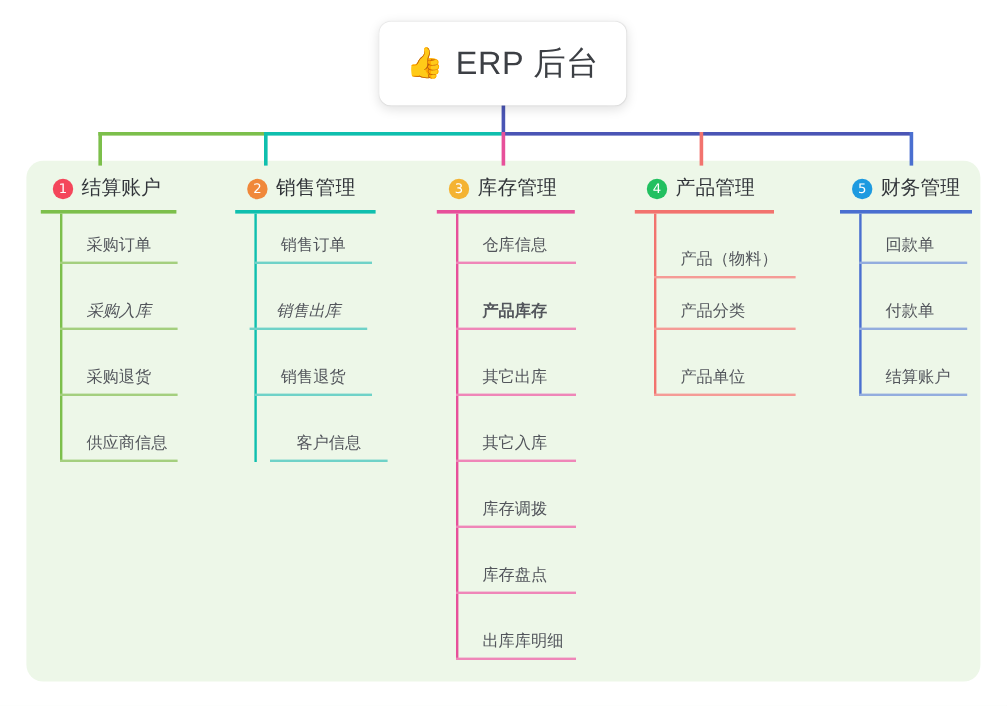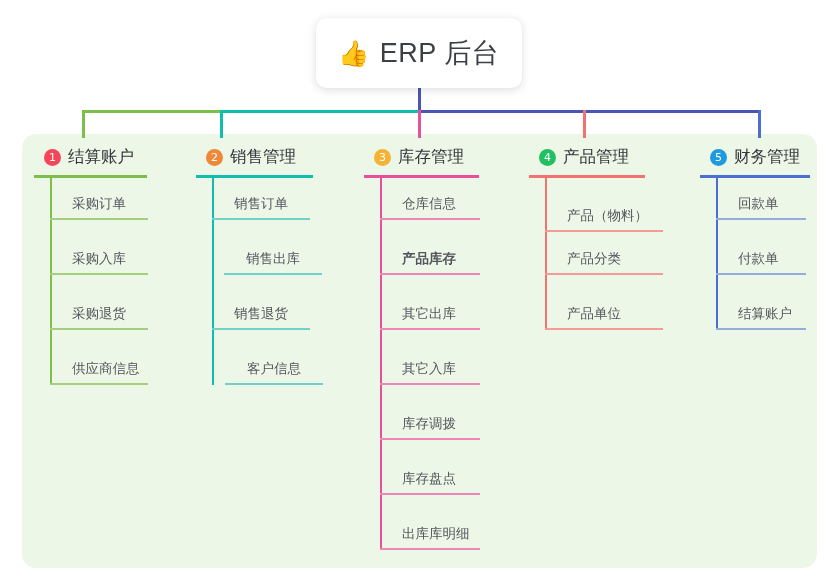--- a/index.html
+++ b/index.html
@@ -79,21 +79,21 @@
         <div class="col-head">
           <span class="badge" style="background: rgb(244, 70, 91);">1</span>
           <span class="col-title">结算账户</span>
         </div>
         <div class="head-rule" style="width: 113px; background: rgb(124, 191, 75);"></div>
         <div class="spine" style="left: 16px; top: 34px; height: 207px; background: rgb(124, 191, 75);"></div>
         <div class="item" style="left: 16px; top: 36px; width: 98px; height: 40px;">
           <span class="item-text">采购订单</span>
           <div class="item-rule" style="width: 98px; background: rgb(164, 207, 126);"></div>
         </div>
-        <div class="item" style="left: 16px; top: 91px; width: 98px; height: 40px;">
+        <div class="item" style="left: 16px; top: 91px; width: 98px; height: 40px; font-style: italic;">
           <span class="item-text">采购入库</span>
           <div class="item-rule" style="width: 98px; background: rgb(164, 207, 126);"></div>
         </div>
         <div class="item" style="left: 16px; top: 146px; width: 98px; height: 40px;">
           <span class="item-text">采购退货</span>
           <div class="item-rule" style="width: 98px; background: rgb(164, 207, 126);"></div>
         </div>
         <div class="item" style="left: 16px; top: 201px; width: 98px; height: 40px;">
           <span class="item-text">供应商信息</span>
           <div class="item-rule" style="width: 98px; background: rgb(164, 207, 126);"></div>
@@ -103,21 +103,21 @@
         <div class="col-head">
           <span class="badge" style="background: rgb(240, 136, 58);">2</span>
           <span class="col-title">销售管理</span>
         </div>
         <div class="head-rule" style="width: 117px; background: rgb(15, 191, 174);"></div>
         <div class="spine" style="left: 16px; top: 34px; height: 207px; background: rgb(15, 191, 174);"></div>
         <div class="item" style="left: 16px; top: 36px; width: 98px; height: 40px;">
           <span class="item-text">销售订单</span>
           <div class="item-rule" style="width: 98px; background: rgb(111, 210, 200);"></div>
         </div>
-        <div class="item" style="left: 28px; top: 91px; width: 98px; height: 40px;">
+        <div class="item" style="left: 12px; top: 91px; width: 98px; height: 40px; font-style: italic;">
           <span class="item-text">销售出库</span>
           <div class="item-rule" style="width: 98px; background: rgb(111, 210, 200);"></div>
         </div>
         <div class="item" style="left: 16px; top: 146px; width: 98px; height: 40px;">
           <span class="item-text">销售退货</span>
           <div class="item-rule" style="width: 98px; background: rgb(111, 210, 200);"></div>
         </div>
         <div class="item" style="left: 29px; top: 201px; width: 98px; height: 40px;">
           <span class="item-text">客户信息</span>
           <div class="item-rule" style="width: 98px; background: rgb(111, 210, 200);"></div>

